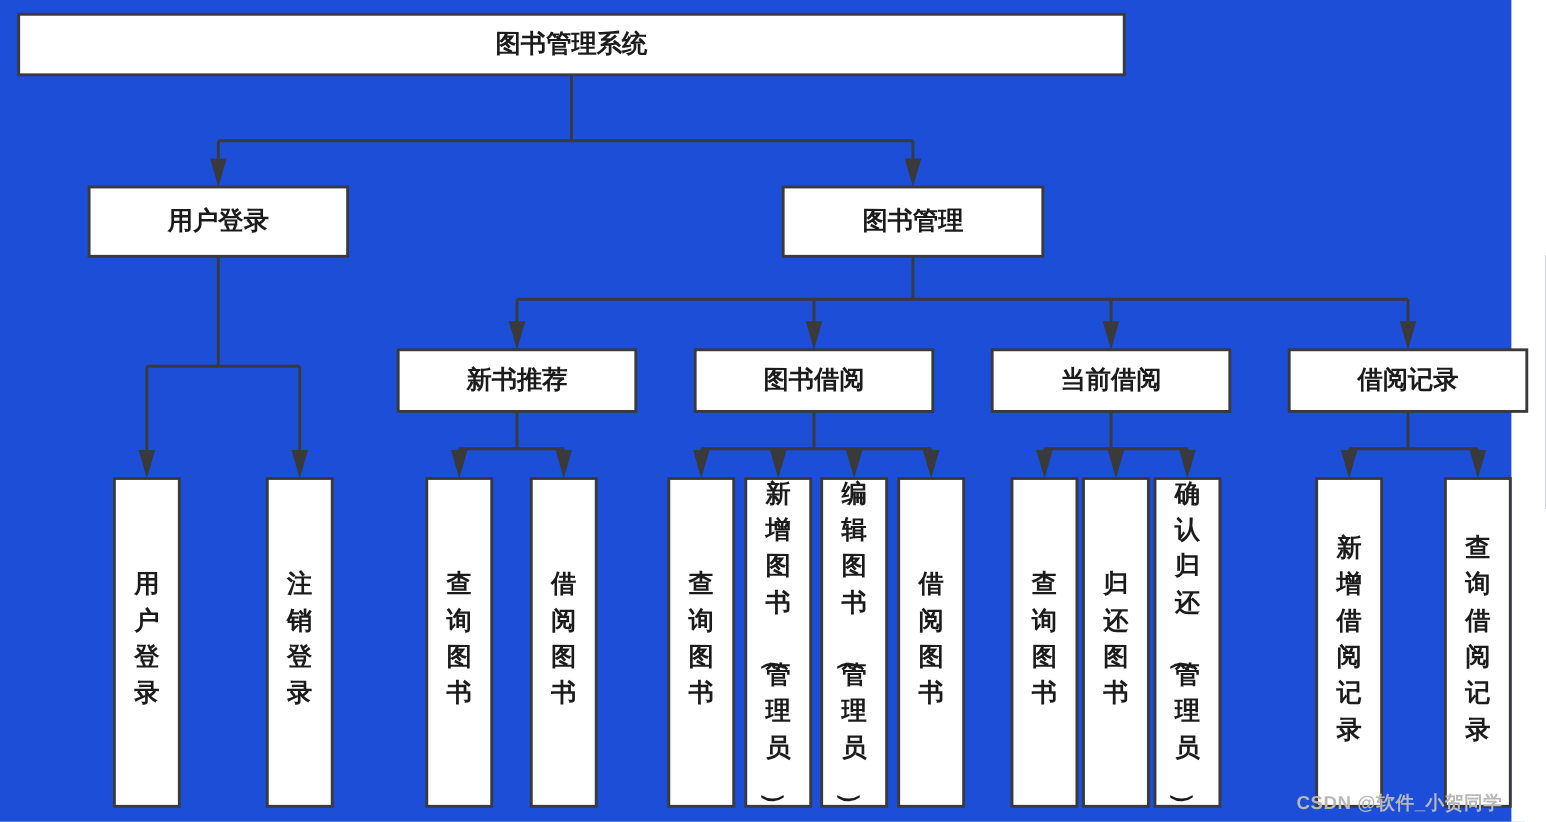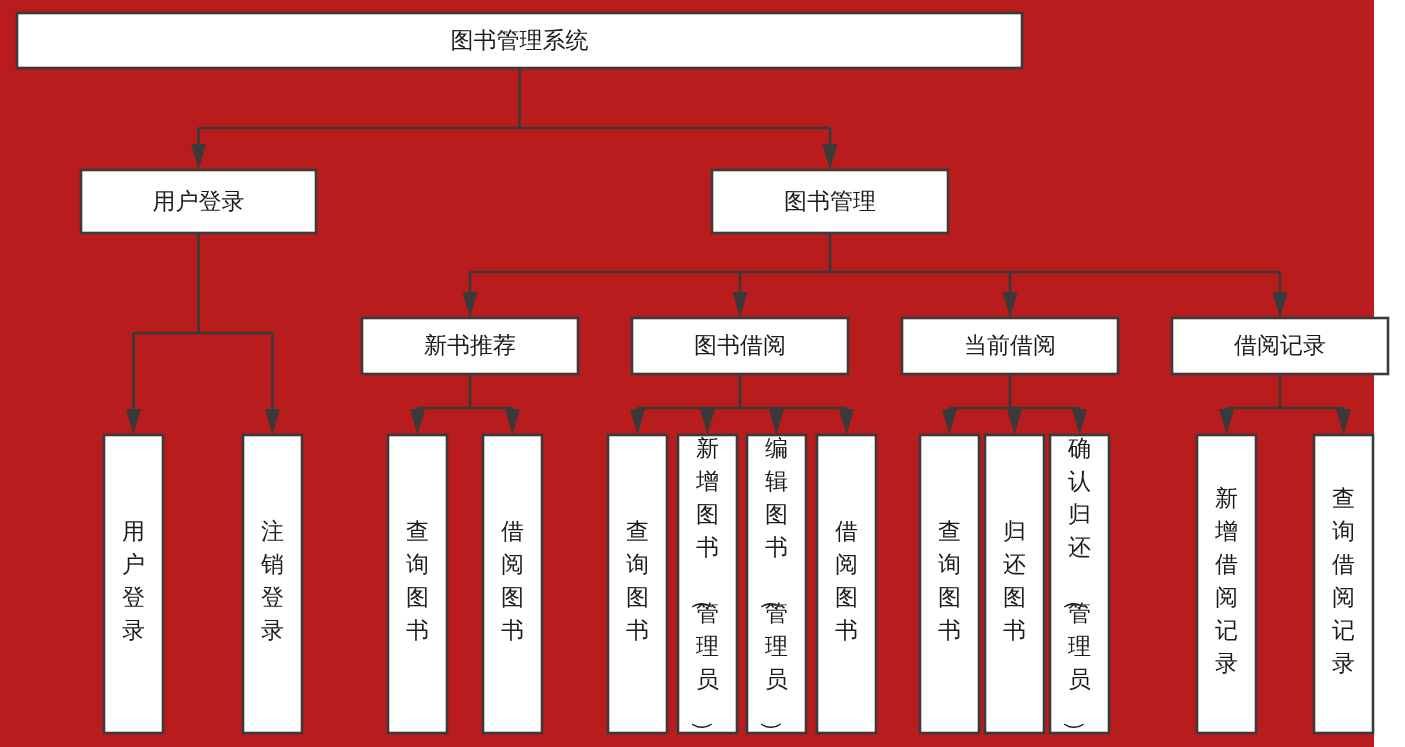--- a/index.html
+++ b/index.html
@@ -11,21 +11,22 @@
   body {
     width: 1405px;
     height: 747px;
     font-family: "Liberation Sans", "DejaVu Sans", sans-serif;
     overflow: hidden;
   }
   #diagram-root {
     position: relative;
     width: 1374px;
     height: 747px;
-    background: #b91c1c;
+    background: #1d4ed8;
+    font-weight: bold;
   }
   svg#tree-svg {
     position: absolute;
     left: 0;
     top: 0;
     width: 1405px;
     height: 747px;
     display: block;
   }
   .node-box {
@@ -217,13 +218,14 @@
         <g>
           <rect class="node-box" x="1197" y="435" width="59" height="298"></rect>
           <text class="node-label-vertical" x="1226.5" y="505.5"><tspan x="1226.5" dy="0">新</tspan><tspan x="1226.5" dy="33">增</tspan><tspan x="1226.5" dy="33">借</tspan><tspan x="1226.5" dy="33">阅</tspan><tspan x="1226.5" dy="33">记</tspan><tspan x="1226.5" dy="33">录</tspan></text>
         </g>
         <g>
           <rect class="node-box" x="1314" y="435" width="59" height="298"></rect>
           <text class="node-label-vertical" x="1343.5" y="505.5"><tspan x="1343.5" dy="0">查</tspan><tspan x="1343.5" dy="33">询</tspan><tspan x="1343.5" dy="33">借</tspan><tspan x="1343.5" dy="33">阅</tspan><tspan x="1343.5" dy="33">记</tspan><tspan x="1343.5" dy="33">录</tspan></text>
         </g>
       </g>
   </svg>
+  <div class="watermark">CSDN @软件_小贺同学</div>
 </div>
 
 </body></html>

